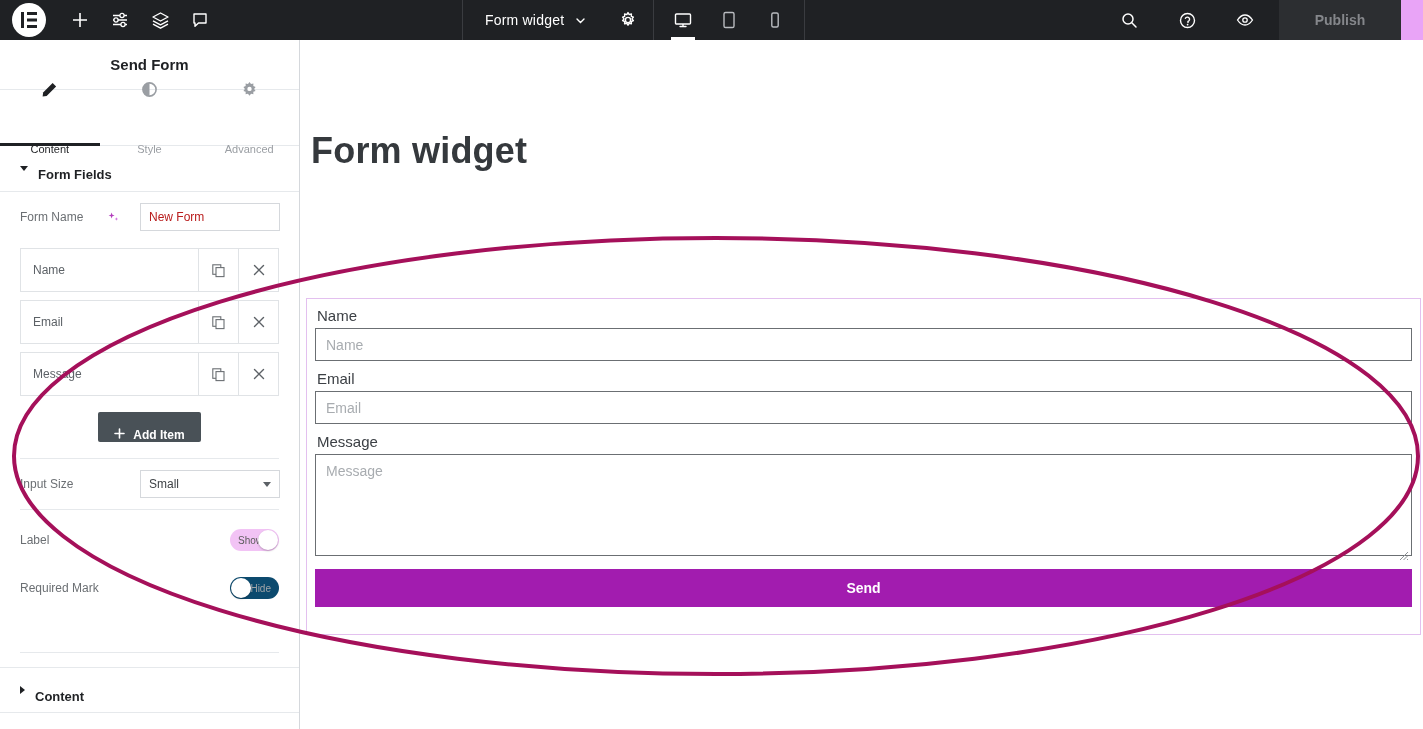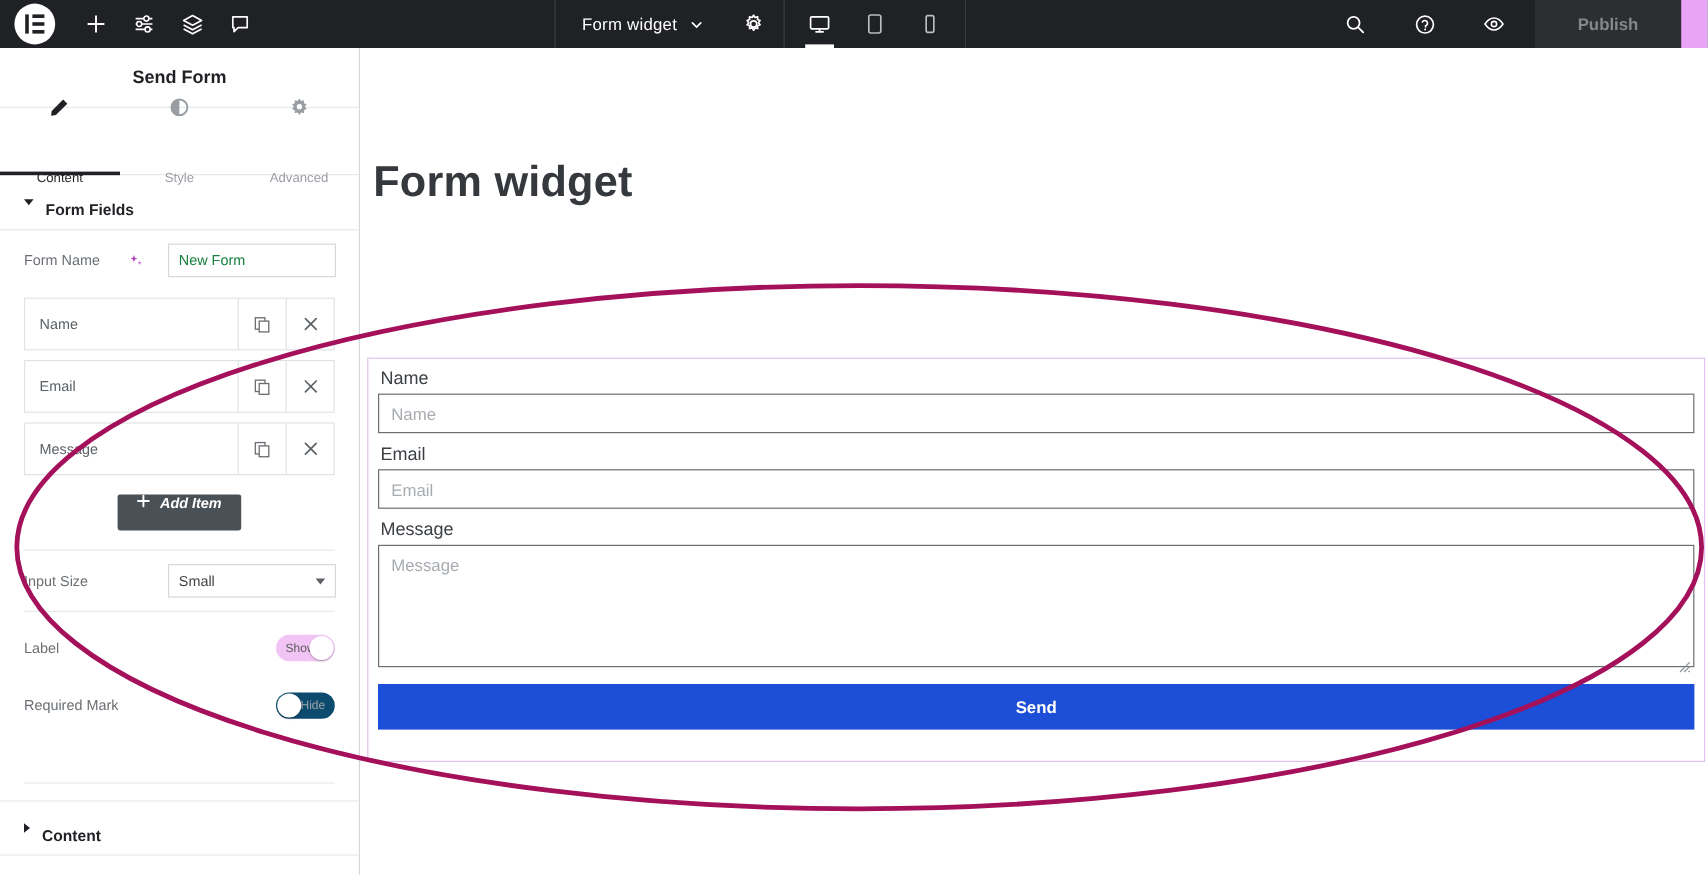--- a/index.html
+++ b/index.html
@@ -125,21 +125,21 @@
     padding: 0 20px; height: 50px;
   }
   .ctl-label {
     font-size: 12px; color: #6b6f73;
     flex: 0 0 120px;
     display: flex; align-items: center; gap: 24px;
   }
   .txt-input {
     width: 140px; height: 28px;
     border: 1px solid #d5d8dc; background: #ffffff;
-    font-size: 12px; color: #15803d;
+    font-size: 12px; color: #b91c1c;
     padding: 0 8px; outline: none;
     font-family: "Liberation Sans", sans-serif;
   }
 
   
   .repeater { padding: 6px 20px 0 20px; }
   .rep-row {
     display: flex; align-items: stretch;
     height: 44px; border: 1px solid #e0e3e6;
     margin-bottom: 8px; background: #ffffff;
@@ -152,22 +152,22 @@
   .rep-act {
     width: 40px; border-left: 1px solid #e0e3e6;
     display: flex; align-items: center; justify-content: center;
     cursor: pointer;
   }
   .add-item-wrap { display: flex; justify-content: center; padding: 8px 0 16px 0; }
   .add-item {
     height: 30px; padding: 0 16px;
     background: #495157; color: #ffffff;
     font-size: 12px; font-weight: bold;
-    display: flex; align-items: flex-start; gap: 8px;
-    cursor: pointer; border-radius: 2px; font-style: italic;
+    display: flex; align-items: flex-end; gap: 8px;
+    cursor: pointer; border-radius: 2px;
   }
   .divider-line { height: 1px; background: #e6e9ec; margin: 0 20px; }
 
   
   .sel-wrap { position: relative; width: 140px; height: 28px; }
   .sel-box {
     width: 140px; height: 28px;
     border: 1px solid #d5d8dc; background: #ffffff;
     font-size: 12px; color: #3f4347;
     display: flex; align-items: center; padding-left: 8px;
@@ -239,21 +239,21 @@
   .fld-area {
     width: 100%; height: 102px;
     border: 1px solid #6b6f73; background: #ffffff;
     font-size: 14px; color: #3c4045;
     padding: 8px 10px; outline: none; resize: none;
     font-family: "Liberation Sans", sans-serif;
   }
   .fld-area::placeholder { color: #a8acb0; }
   .send-btn {
     width: 100%; height: 38px;
-    background: #1d4ed8; color: #ffffff;
+    background: #a21caf; color: #ffffff;
     font-size: 14px; font-weight: bold;
     display: flex; align-items: center; justify-content: center;
     cursor: pointer; border: none;
     font-family: "Liberation Sans", sans-serif;
   }
   .collapse-arrow {
     position: absolute; left: 2px; top: 384px;
     width: 14px; height: 30px;
     display: flex; align-items: center; justify-content: center;
     color: #6b6f73; font-size: 13px; cursor: pointer;

